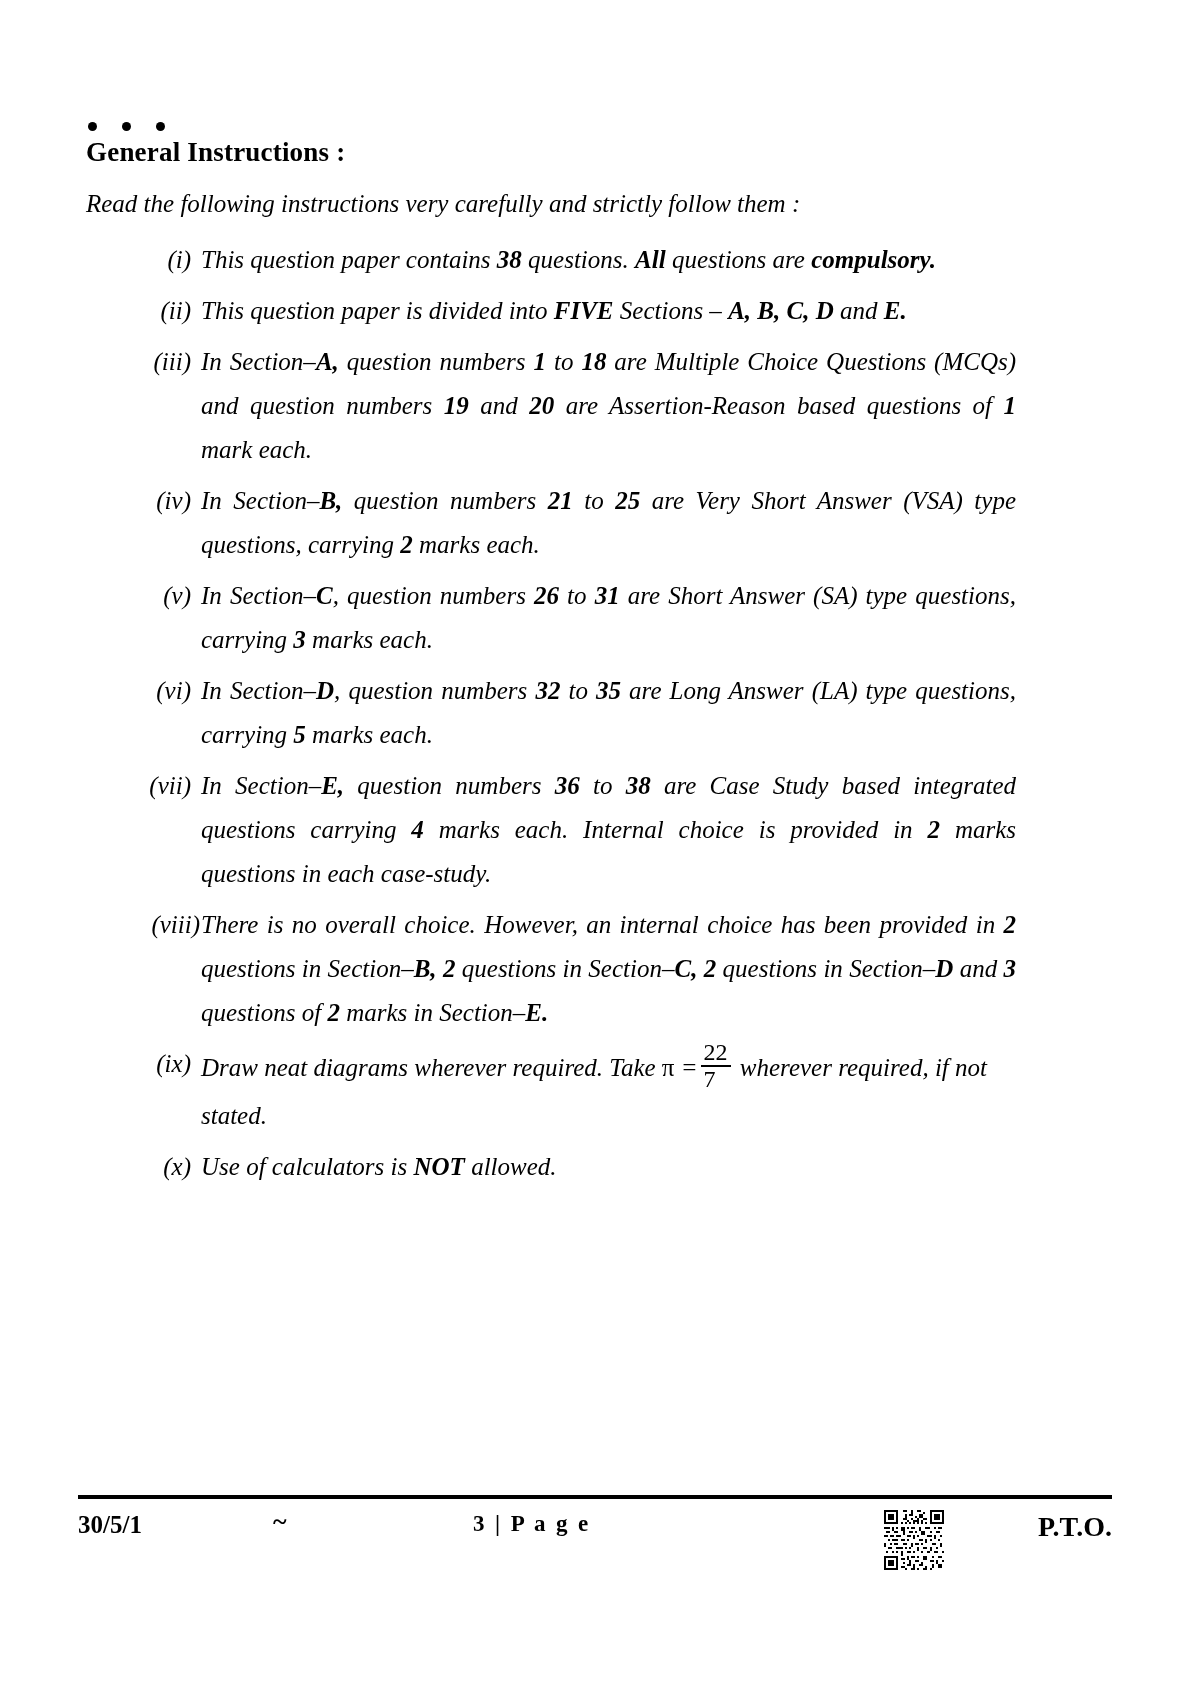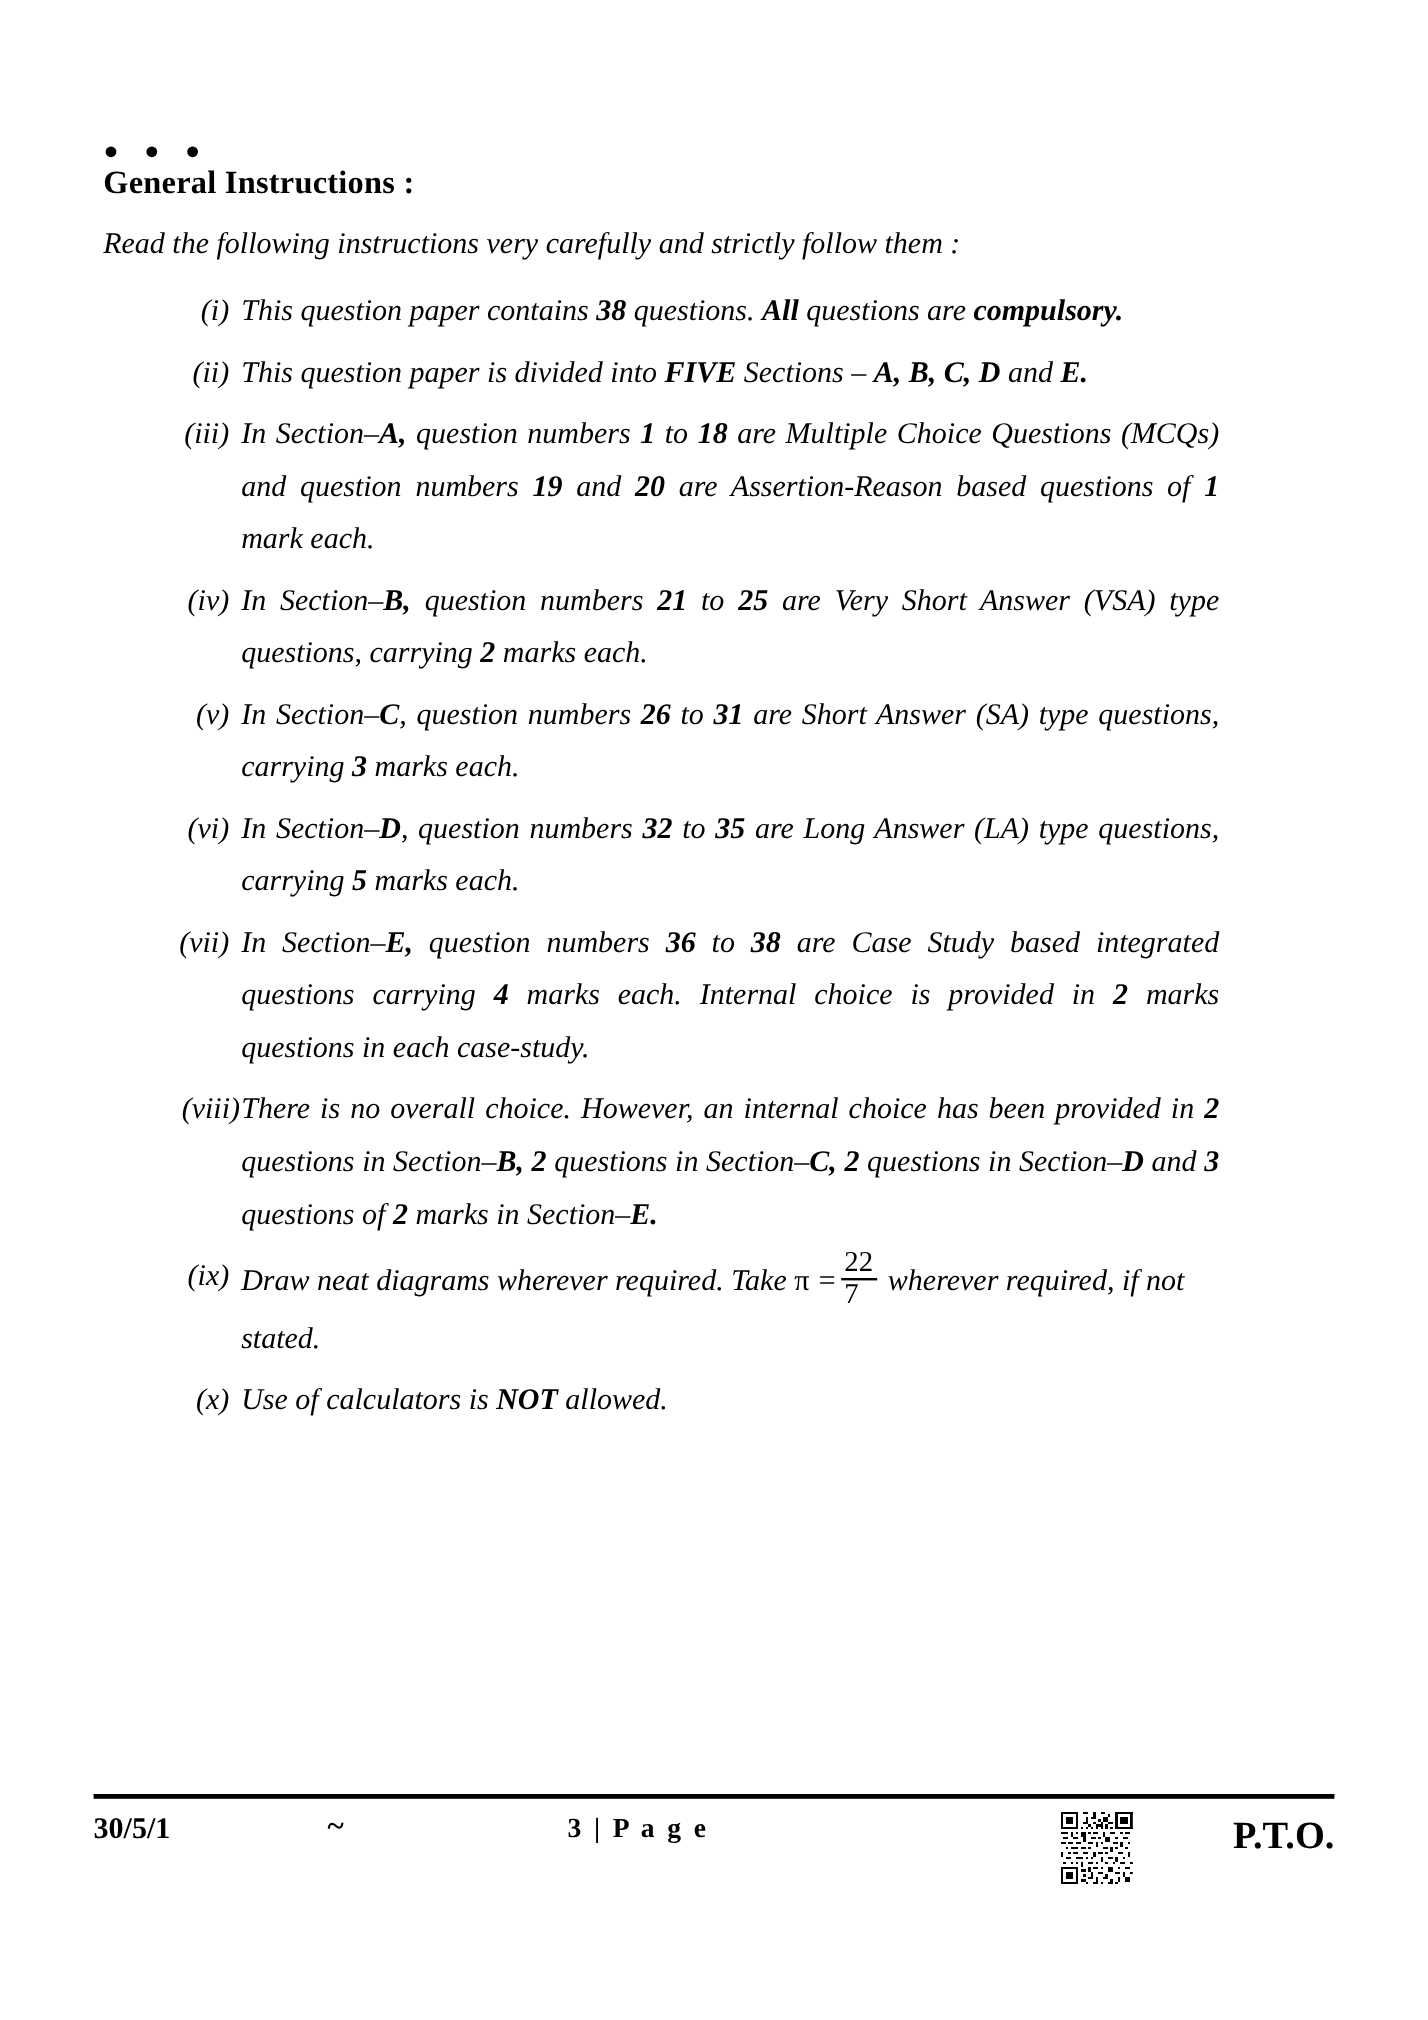--- a/index.html
+++ b/index.html
@@ -155,21 +155,21 @@
   .f-page {
     position: absolute;
     left: 395px; top: 6px;
     font-size: 23px;
     font-weight: bold;
     letter-spacing: 2.4px;
   }
   .f-pto {
     position: absolute;
     right: 0px; top: 6px;
-    font-size: 32px;
+    font-size: 28px;
     font-weight: bold;
     text-align: right;
   }
   .qr {
     position: absolute;
     left: 806px;
     top: 5px;
     width: 60px;
     height: 60px;
   }

